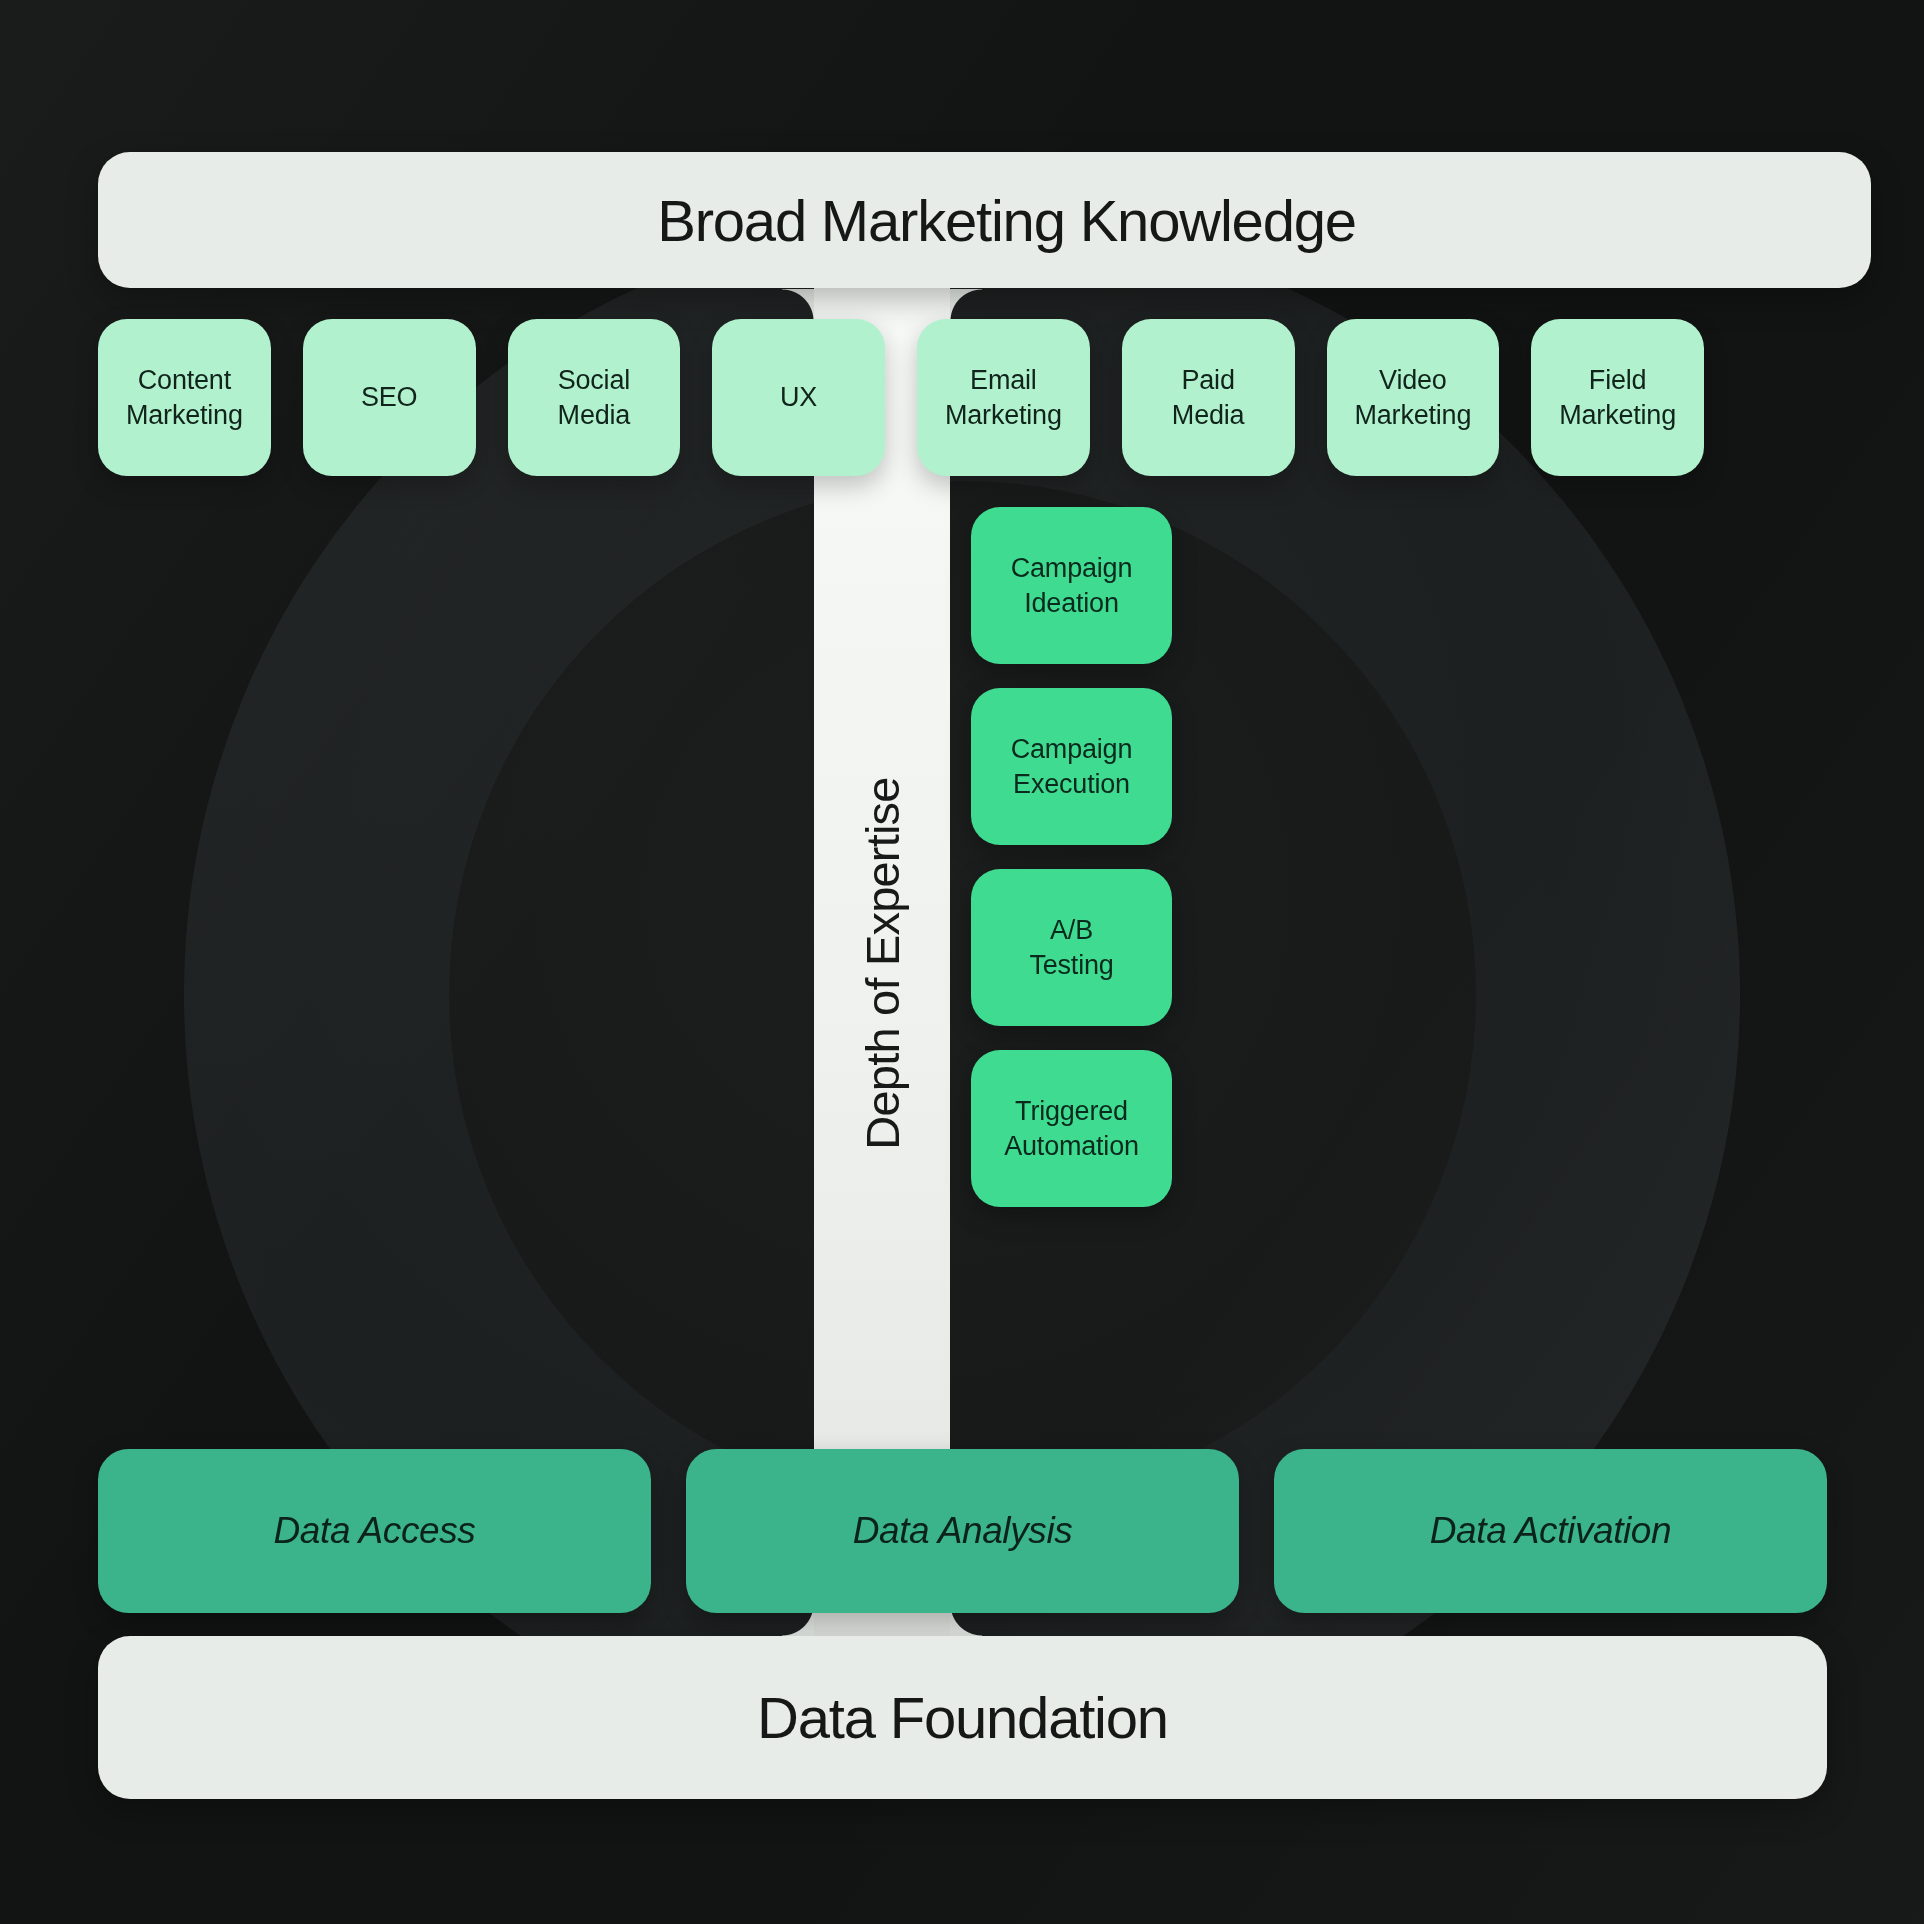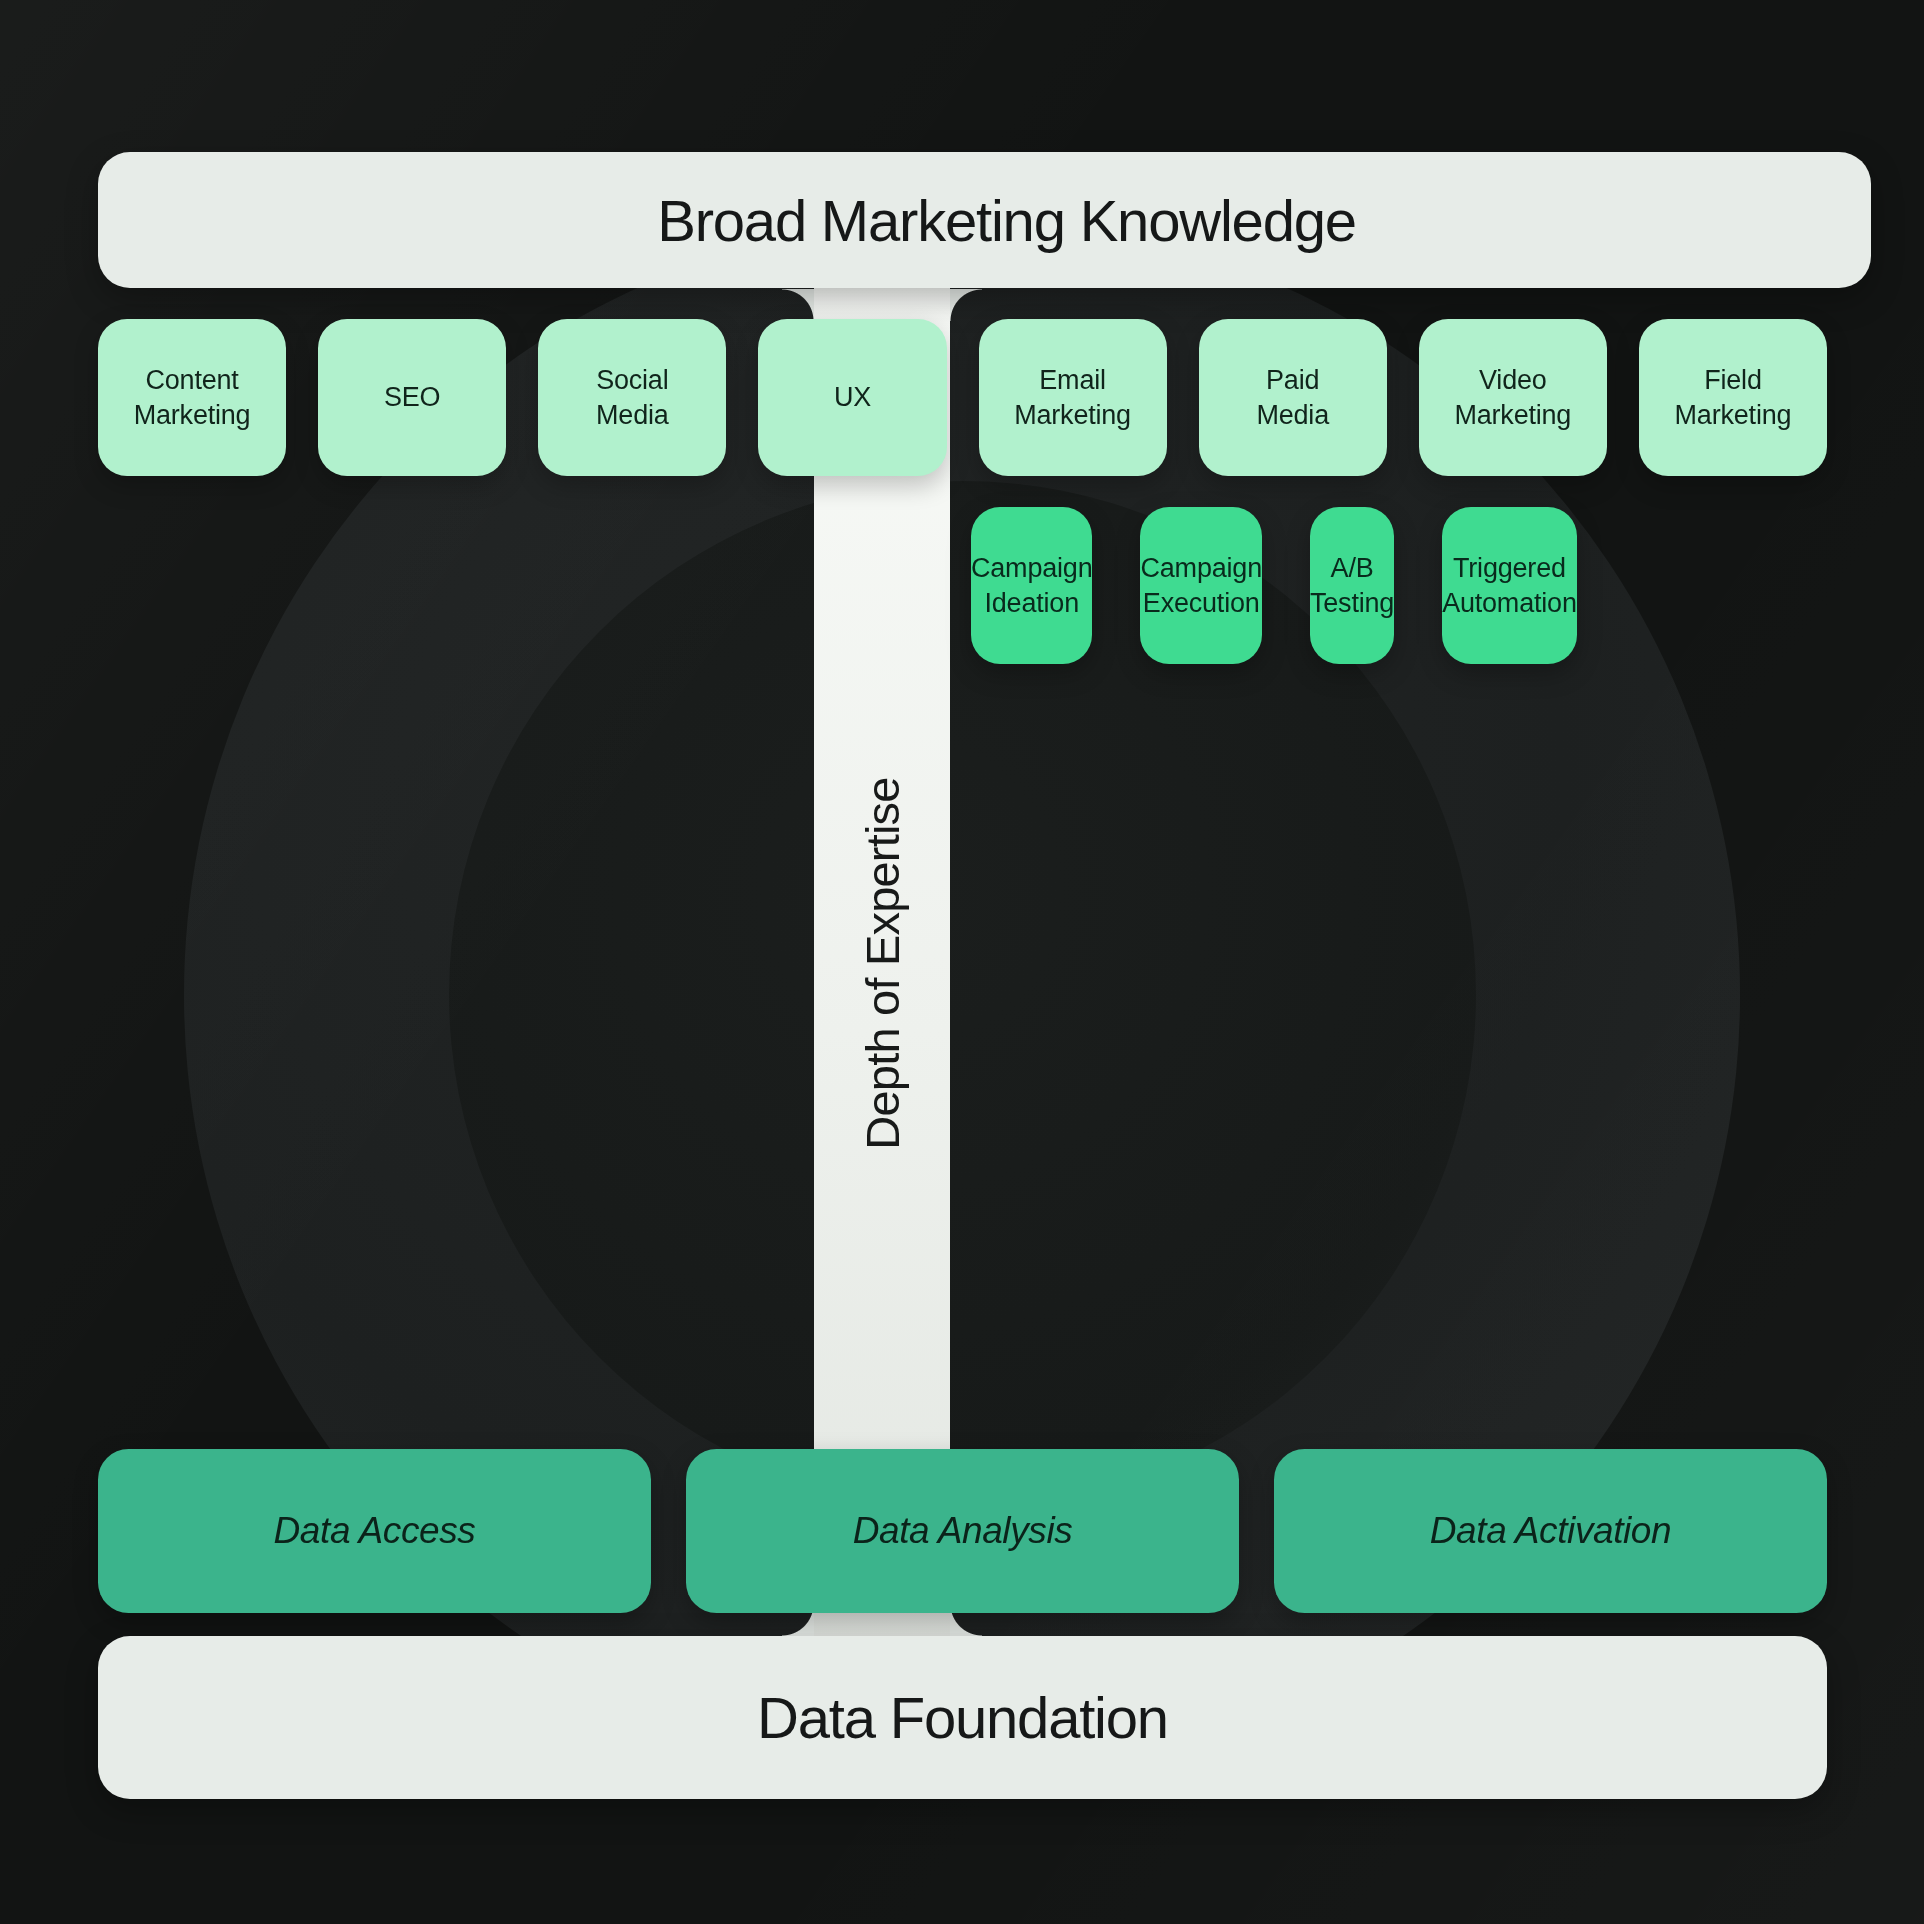--- a/index.html
+++ b/index.html
@@ -87,21 +87,21 @@
     font-size: 58px;
     font-weight: 500;
     letter-spacing: -1.2px;
     color: #161818;
   }
 
   
   .row1 {
     position: absolute;
     left: 98px; top: 319px;
-    width: 1729px; height: 157px;
+    width: 1606px; height: 157px;
     display: flex;
     gap: 32px;
     z-index: 3;
   }
   .chip {
     flex: 1;
     border-radius: 29px;
     background: var(--mint, #b1f1cd);
     display: flex;
     align-items: center;
@@ -115,22 +115,22 @@
     color: #10241b;
     box-shadow: 0 9.6px 24px rgba(0,0,0,0.22);
   }
 
   
   .depth-col {
     position: absolute;
     left: 971px; top: 507px;
     width: 201px;
     display: flex;
-    flex-direction: row;
-    gap: 48px;
+    flex-direction: column;
+    gap: 24px;
     z-index: 3;
   }
   .depth-chip {
     height: 157px;
     border-radius: 29px;
     background: var(--green, #3fdb91);
     display: flex;
     align-items: center;
     justify-content: center;
     text-align: center;

